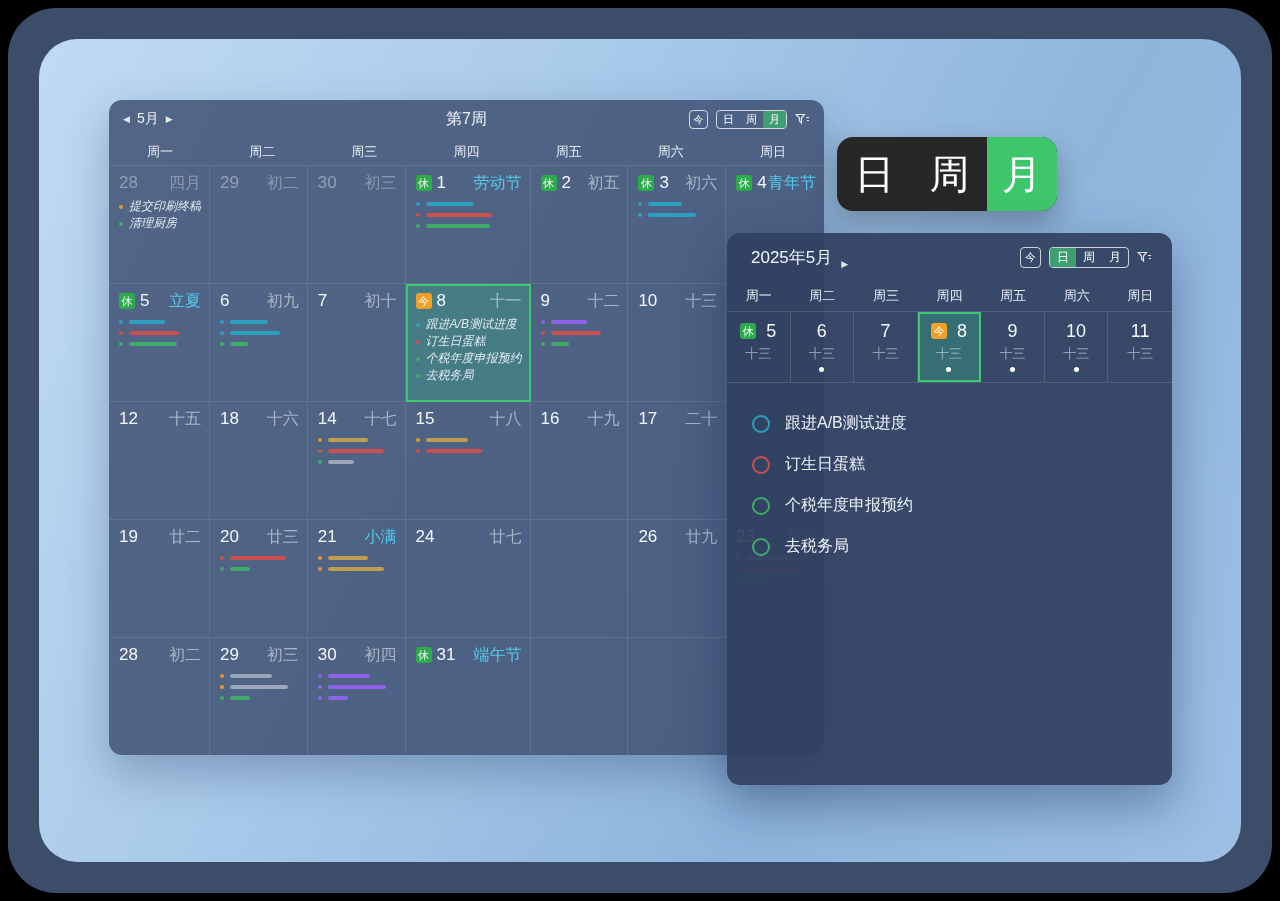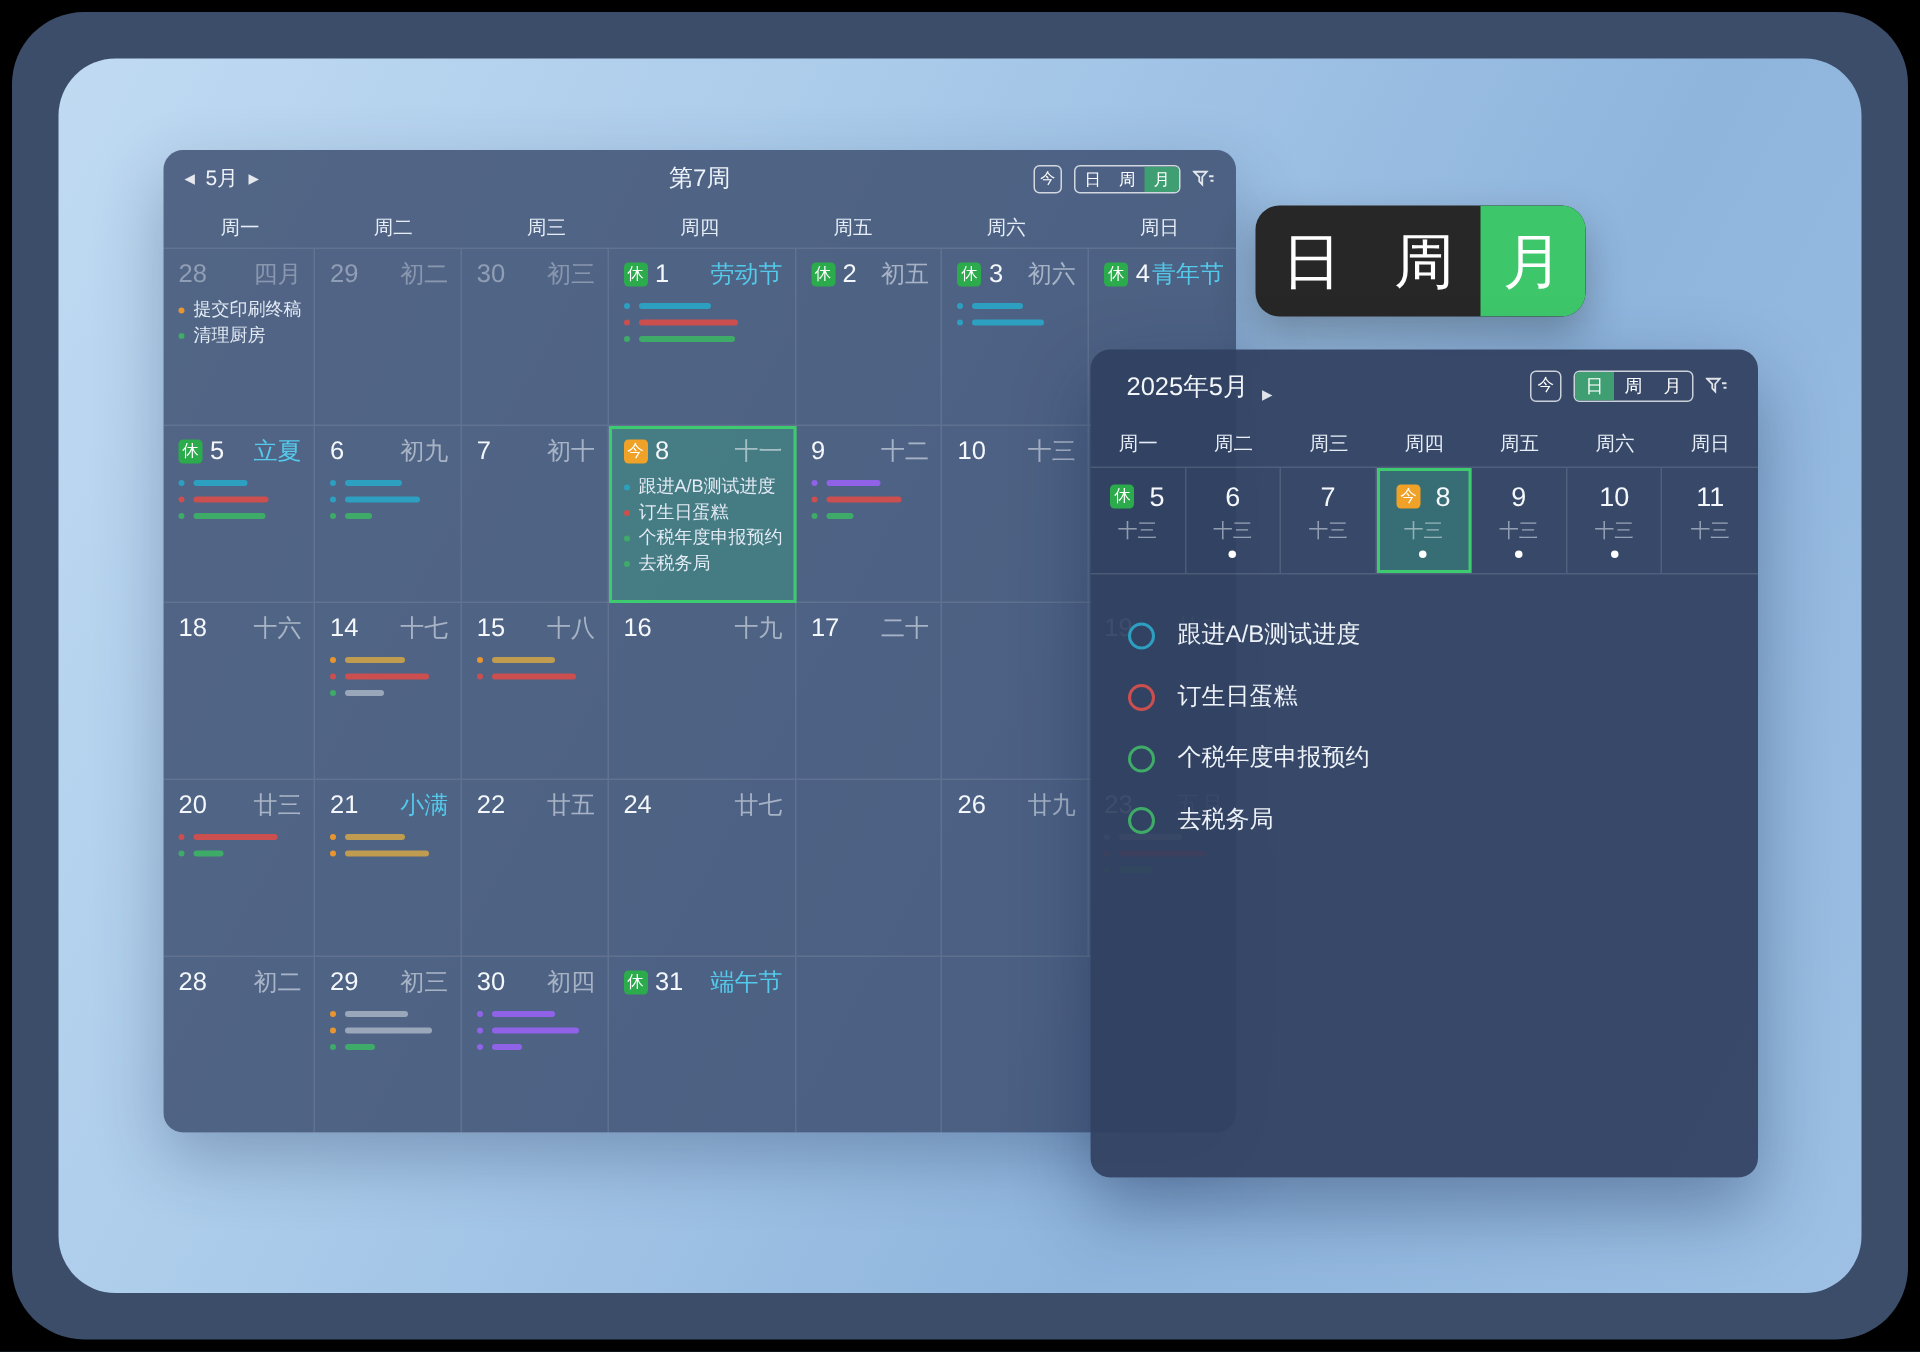--- a/index.html
+++ b/index.html
@@ -40,21 +40,21 @@
   .badge.today { background:#f0a127; }
   .dnum { color:#f4f7fb; font-size:17px; font-weight:500; }
   .mcell.dim .dnum { color:rgba(240,246,252,0.40); }
   .lunar { margin-left:auto; font-size:16px; color:rgba(240,246,252,0.55); }
   .mcell.dim .lunar { color:rgba(240,246,252,0.35); }
   .lunar.holiday { color:#54c9ea; }
   .ev { display:flex; align-items:center; gap:6px; height:11px; }
   .evdot { width:4px; height:4px; border-radius:50%; flex:0 0 4px; }
   .evbar { height:4px; border-radius:2px; }
   .evtext { font-size:12px; color:#e3ebf5; white-space:nowrap; overflow:hidden; }
-  .ev.text-ev { height:17px; }
+  .ev.text-ev { height:17px;font-style:italic; }
 
   
   .big-toggle { position:absolute; left:798px; top:98px; width:220px; height:74px; background:#272727;
     border-radius:16px; display:flex; overflow:hidden; box-shadow:0 12px 28px rgba(0,0,0,0.28); }
   .bt-item { flex:1; display:flex; align-items:center; justify-content:center; color:#fff;
     font-size:40px; font-weight:500; cursor:pointer; }
   .bt-item.active { background:#3ec66a; flex:0 0 70px; }
 
   
   .week-panel { position:absolute; left:688px; top:194px; width:445px; height:552px; border-radius:13px;
@@ -281,20 +281,26 @@
           </div>
           <div class="mcell">
             <div class="cell-top">
               <span class="dnum">10</span>
               <span class="lunar">十三</span>
             </div>
           </div>
           <div class="mcell"></div>
           <div class="mcell">
             <div class="cell-top">
+              <span class="dnum">12</span>
+              <span class="lunar">十五</span>
+            </div>
+          </div>
+          <div class="mcell">
+            <div class="cell-top">
               <span class="dnum">18</span>
               <span class="lunar">十六</span>
             </div>
           </div>
           <div class="mcell">
             <div class="cell-top">
               <span class="dnum">14</span>
               <span class="lunar">十七</span>
             </div>
             <div class="ev">
@@ -362,26 +368,20 @@
               <span class="dnum">21</span>
               <span class="lunar holiday">小满</span>
             </div>
             <div class="ev">
               <span class="evdot" style="background: rgb(232, 149, 47);"></span>
               <span class="evbar" style="width: 40px; background: rgb(191, 156, 79);"></span>
             </div>
             <div class="ev">
               <span class="evdot" style="background: rgb(232, 149, 47);"></span>
               <span class="evbar" style="width: 56px; background: rgb(191, 156, 79);"></span>
-            </div>
-          </div>
-          <div class="mcell">
-            <div class="cell-top">
-              <span class="dnum">22</span>
-              <span class="lunar">廿五</span>
             </div>
           </div>
           <div class="mcell">
             <div class="cell-top">
               <span class="dnum">24</span>
               <span class="lunar">廿七</span>
             </div>
           </div>
           <div class="mcell"></div>
           <div class="mcell">

